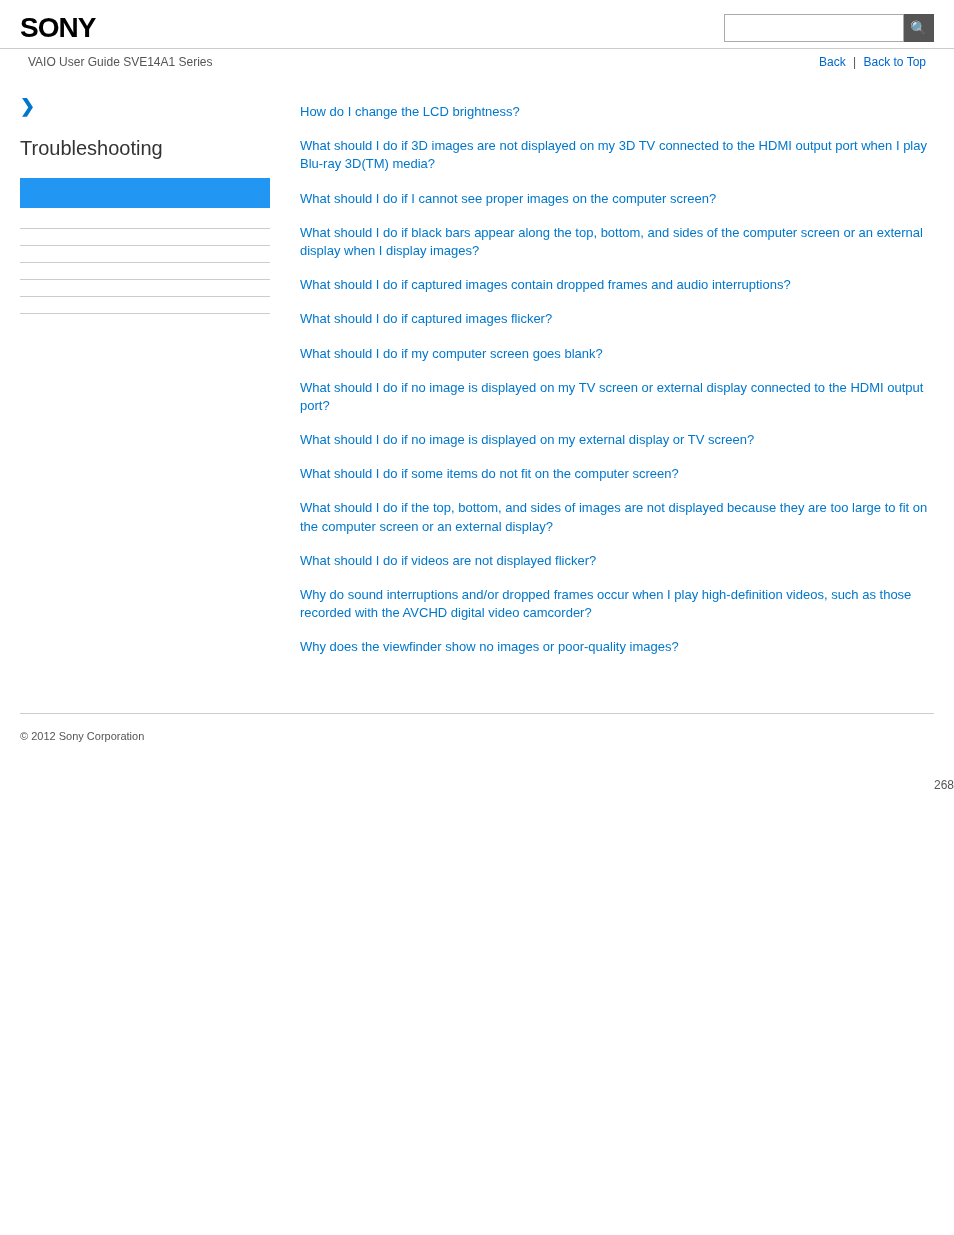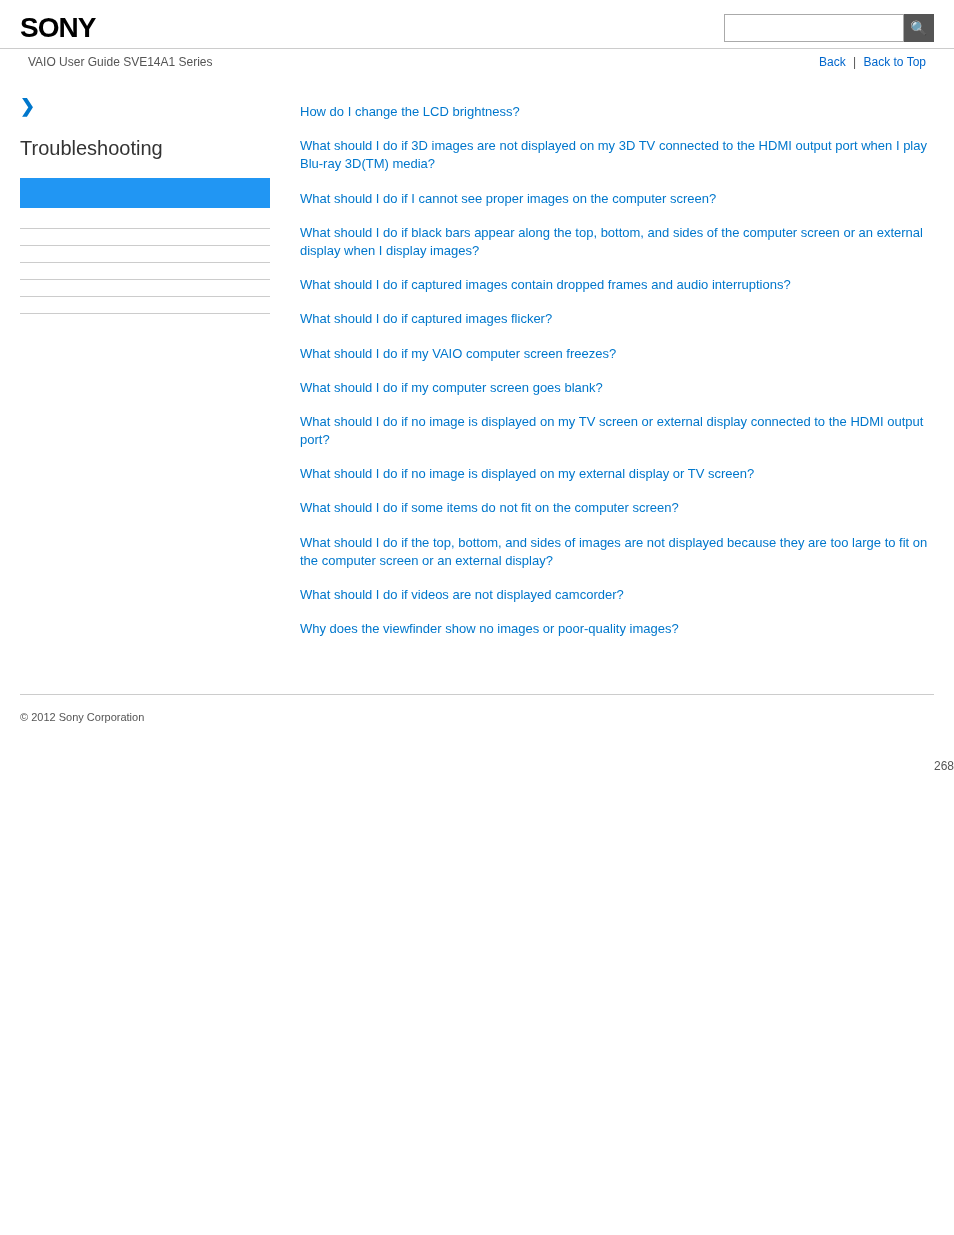--- a/index.html
+++ b/index.html
@@ -196,39 +196,39 @@
       <li>
         <a href="#">What should I do if black bars appear along the top, bottom, and sides of the computer screen or an external display when I display images?</a>
       </li>
       <li>
         <a href="#">What should I do if captured images contain dropped frames and audio interruptions?</a>
       </li>
       <li>
         <a href="#">What should I do if captured images flicker?</a>
       </li>
       <li>
-        <a href="#">What should I do if my VAIO computer screen freezes?</a>
-      </li>
-      <li>
         <a href="#">What should I do if my computer screen goes blank?</a>
       </li>
       <li>
         <a href="#">What should I do if no image is displayed on my TV screen or external display connected to the HDMI output port?</a>
       </li>
       <li>
         <a href="#">What should I do if no image is displayed on my external display or TV screen?</a>
       </li>
       <li>
         <a href="#">What should I do if some items do not fit on the computer screen?</a>
       </li>
       <li>
         <a href="#">What should I do if the top, bottom, and sides of images are not displayed because they are too large to fit on the computer screen or an external display?</a>
       </li>
       <li>
-        <a href="#">What should I do if videos are not displayed camcorder?</a>
+        <a href="#">What should I do if videos are not displayed flicker?</a>
+      </li>
+      <li>
+        <a href="#">Why do sound interruptions and/or dropped frames occur when I play high-definition videos, such as those recorded with the AVCHD digital video camcorder?</a>
       </li>
       <li>
         <a href="#">Why does the viewfinder show no images or poor-quality images?</a>
       </li>
     </ul>
   </div>
 
 </div>
 
 <div class="footer-divider"></div>

